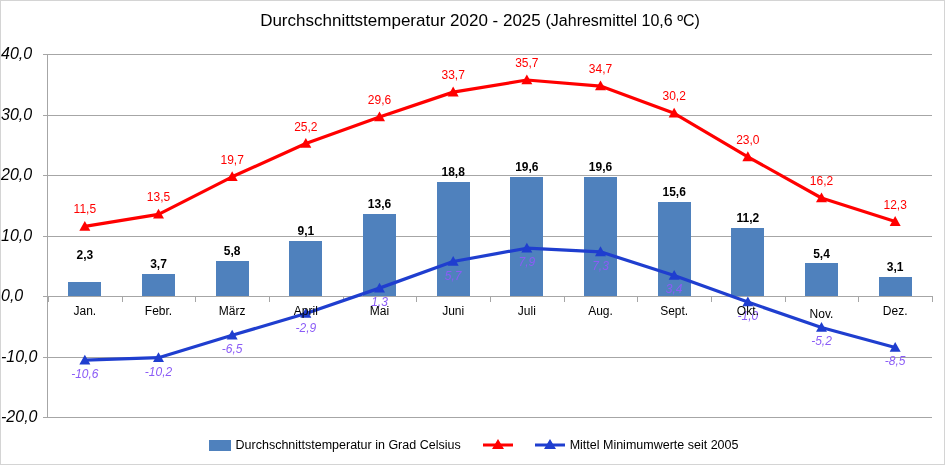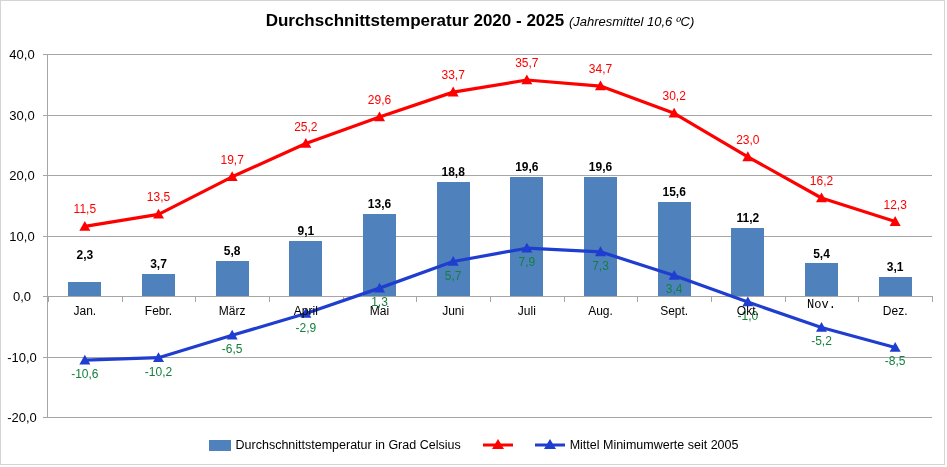--- a/index.html
+++ b/index.html
@@ -17,45 +17,46 @@
     background:#ffffff;
   }
 
   
   #chart-title{
     position:absolute;left:0;top:10px;width:945px;
     text-align:center;
     font-size:17px;color:#000;
     white-space:nowrap;
   }
-  #chart-title .main{font-weight:bold;padding-left:13px;}
-  #chart-title .sub{font-weight:normal;font-size:13px;font-style:italic;}
+  #chart-title .main{font-weight:normal;padding-left:13px;}
+  #chart-title .sub{font-weight:normal;font-size:16px;}
 
   
   #plot{
     position:absolute;
     left:47px;top:53px;
     width:884px;height:363px;
   }
   .gridline{
     position:absolute;left:0;width:884px;height:1px;
     background:#a6a6a6;
   }
   .ytick{
     position:absolute;left:-5px;width:5px;height:1px;background:#a6a6a6;
   }
   #yaxis-line{
     position:absolute;left:-1px;top:0;width:1px;height:363px;background:#a6a6a6;
   }
   .ylabel-box{
     position:absolute;
-    width:42px;text-align:center;
-    font-size:13px;color:#000;
+    width:42px;text-align:left;
+    font-size:16px;color:#000;
     transform:translateY(-50%);
     left:-47px;
+    font-style:italic;
   }
 
   
   .xtick{
     position:absolute;width:1px;height:6px;background:#a6a6a6;
   }
   .xlabel{
     position:absolute;
     font-size:12px;color:#000;
     text-align:center;
@@ -78,21 +79,21 @@
 
   
   .pt-label{
     position:absolute;
     font-size:12px;
     text-align:center;
     transform:translateX(-50%);
     white-space:nowrap;
   }
   .pt-label.max{color:#ff0000;}
-  .pt-label.min{color:#15803d;}
+  .pt-label.min{color:#8b5cf6;font-style:italic;}
 
   svg.series{position:absolute;left:0;top:0;overflow:visible;pointer-events:none;}
 
   
   #legend{
     position:absolute;left:0;top:437px;width:945px;
     display:flex;justify-content:center;align-items:center;gap:22px;
     font-size:12.5px;color:#000;
   }
   .legend-item{display:flex;align-items:center;gap:5px;white-space:nowrap;}
@@ -235,21 +236,21 @@
         <div class="xlabel" style="left: 36.8333px; top: 250px;">Jan.</div>
         <div class="xlabel" style="left: 110.5px; top: 250px;">Febr.</div>
         <div class="xlabel" style="left: 184.167px; top: 250px;">März</div>
         <div class="xlabel" style="left: 257.833px; top: 250px;">April</div>
         <div class="xlabel" style="left: 331.5px; top: 250px;">Mai</div>
         <div class="xlabel" style="left: 405.167px; top: 250px;">Juni</div>
         <div class="xlabel" style="left: 478.833px; top: 250px;">Juli</div>
         <div class="xlabel" style="left: 552.5px; top: 250px;">Aug.</div>
         <div class="xlabel" style="left: 626.167px; top: 250px;">Sept.</div>
         <div class="xlabel" style="left: 699.833px; top: 250px;">Okt.</div>
-        <div class="xlabel" style="left: 773.5px; top: 244px; font-family: Liberation Mono, monospace;">Nov.</div>
+        <div class="xlabel" style="left: 773.5px; top: 253px;">Nov.</div>
         <div class="xlabel" style="left: 847.167px; top: 250px;">Dez.</div>
       </div>
   </div>
 
   <div id="legend">
       <div class="legend-item">
         <span class="swatch-bar" style="background: rgb(79, 129, 189);"></span>
         <span>Durchschnittstemperatur in Grad Celsius</span>
       </div>
       <div class="legend-item">

